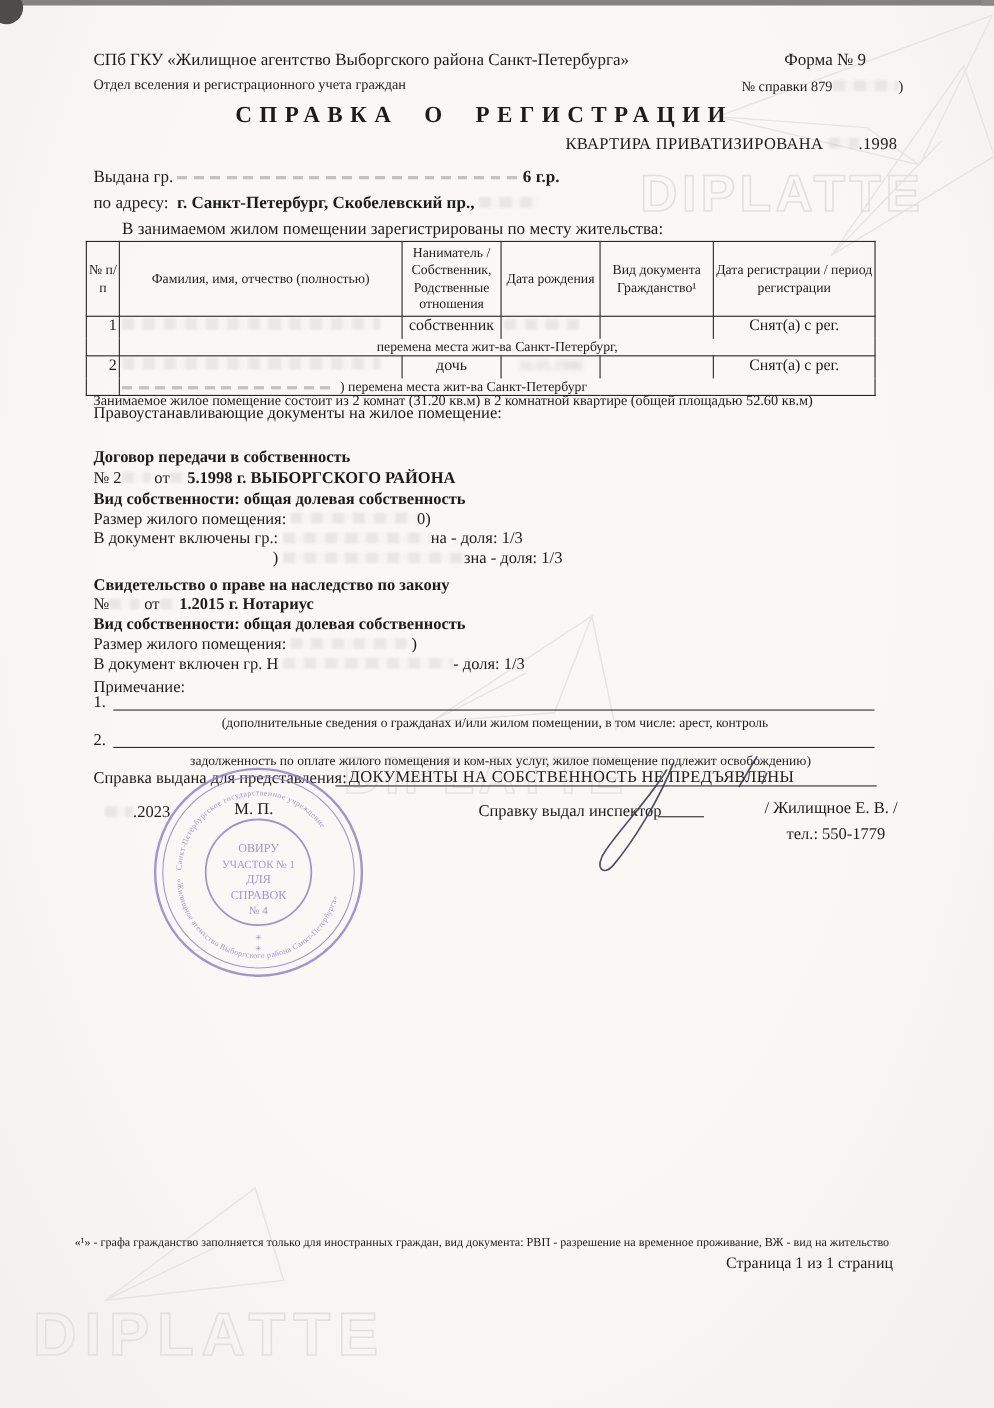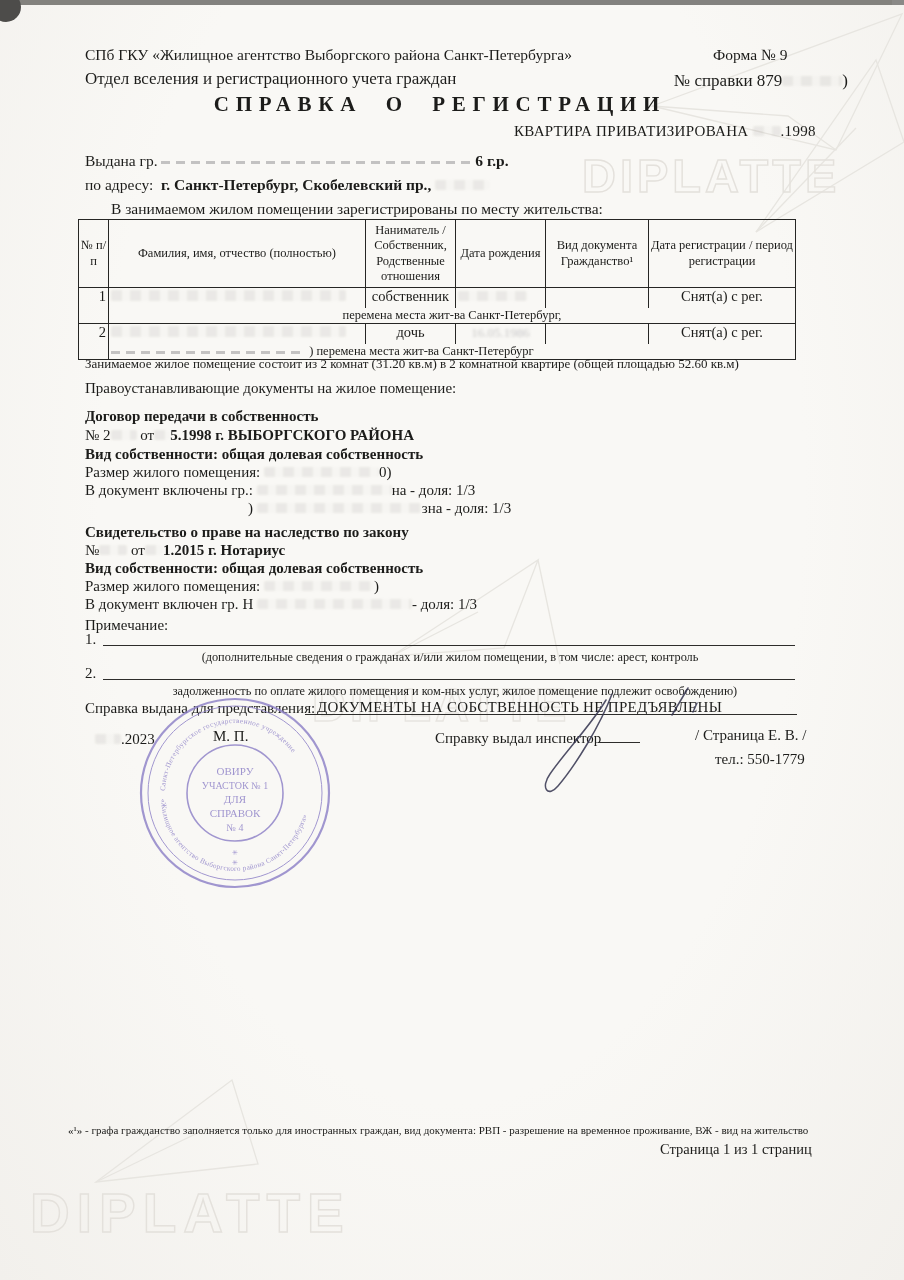--- a/index.html
+++ b/index.html
@@ -3,21 +3,21 @@
 <meta charset="utf-8">
 <style>
   html,body{margin:0;padding:0;background:#e9e7e3;}
   .paper{
     position:relative;width:904px;height:1280px;overflow:hidden;
     background:radial-gradient(ellipse at 50% 38%, #f9f8f5 55%, #f2f0ec 100%);
     font-family:"Liberation Serif","DejaVu Serif",serif;color:#1c1c1a;
   }
   .t{position:absolute;white-space:nowrap;font-size:15px;line-height:1.2;}
   .b{font-weight:bold;}
-  .sm{font-size:17px;}
+  .sm{font-size:13px;}
   .caps{letter-spacing:.02em;}
   .rule{position:absolute;height:0;border-bottom:1.4px solid #2e2d2b;}
   .smudge{display:inline-block;height:10px;border-radius:2px;vertical-align:baseline;
     background:repeating-linear-gradient(90deg, rgba(110,105,100,.10) 0 11px, rgba(110,105,100,.02) 11px 19px);
     filter:blur(1px);}
   .dashes{display:inline-block;height:3px;vertical-align:middle;filter:blur(.7px);
     background:repeating-linear-gradient(90deg, rgba(70,70,76,.30) 0 9px, transparent 9px 15px);}
   .ghost{color:rgba(50,50,60,.26);filter:blur(1.8px);}
   
   .wm{position:absolute;font-family:"Liberation Sans","DejaVu Sans",sans-serif;font-weight:bold;
@@ -135,21 +135,21 @@
         <span class="dashes" style="width:195px;"></span>
         <span>)</span>
         <span>перемена места жит-ва Санкт-Петербург</span>
       </td>
     </tr>
   </tbody>
     </table>
 
   <div class="t z2" style="left:85px;top:356px;font-size:13px;">Занимаемое жилое помещение состоит из 2 комнат (31.20 кв.м) в 2 комнатной квартире (общей площадью 52.60 кв.м)</div>
 
-  <div class="t z2" style="left:85px;top:379px;text-align:center;">Правоустанавливающие документы на жилое помещение:</div>
+  <div class="t z2" style="left:85px;top:367px;text-align:center;">Правоустанавливающие документы на жилое помещение:</div>
 
   <div class="t z2 b" style="left:85px;top:407px;">Договор передачи в собственность</div>
   <div class="t z2" style="left:85px;top:426px;">
     <span>№ 2</span><span class="smudge" style="width:26px;"></span>
     <span>от</span><span class="smudge" style="width:16px;"></span><span class="b">5.1998 г.</span>
     <span class="b">ВЫБОРГСКОГО РАЙОНА</span>
   </div>
   <div class="t z2 b" style="left:85px;top:445px;">Вид собственности: общая долевая собственность</div>
   <div class="t z2" style="left:85px;top:463px;">
     <span>Размер жилого помещения:</span>
@@ -190,21 +190,21 @@
   <div class="t z2" style="left:145px;top:684px;width:620px;text-align:center;font-size:12.3px;white-space:normal;">задолженность по оплате жилого помещения и ком-ных услуг, жилое помещение подлежит освобождению)</div>
 
   <div class="t z2" style="left:85px;top:699px;">Справка выдана для представления:</div>
   <div class="t z2 caps" style="left:317px;top:698px;">ДОКУМЕНТЫ НА СОБСТВЕННОСТЬ НЕ ПРЕДЪЯВЛЕНЫ</div>
   <div class="rule z2" style="left:305px;top:714px;width:492px;"></div>
 
   <div class="t z2" style="left:95px;top:730px;"><span class="smudge" style="width:26px;"></span><span>.2023</span></div>
   <div class="t" style="left:213px;top:727px;z-index:4;">М. П.</div>
   <div class="t z2" style="left:435px;top:729px;">Справку выдал инспектор</div>
   <div class="rule z2" style="left:598px;top:742px;width:42px;"></div>
-  <div class="t z2" style="left:695px;top:726px;">/ Страница Е. В. /</div>
+  <div class="t z2" style="left:695px;top:726px;">/ Жилищное Е. В. /</div>
   <div class="t z2" style="left:715px;top:750px;">тел.: 550-1779</div>
 
   <svg class="stamp-svg" width="200" height="200" viewBox="0 0 200 200">
     <g fill="none" stroke="#8b7ec6">
       <circle cx="100" cy="100" r="94" stroke-width="2.2"></circle>
       <circle cx="100" cy="100" r="87" stroke-width="1"></circle>
       <circle cx="100" cy="100" r="48" stroke-width="1.6"></circle>
     </g>
     <defs>
       <path id="arcTop" d="M 30 100 A 70 70 0 1 1 170 100"></path>

